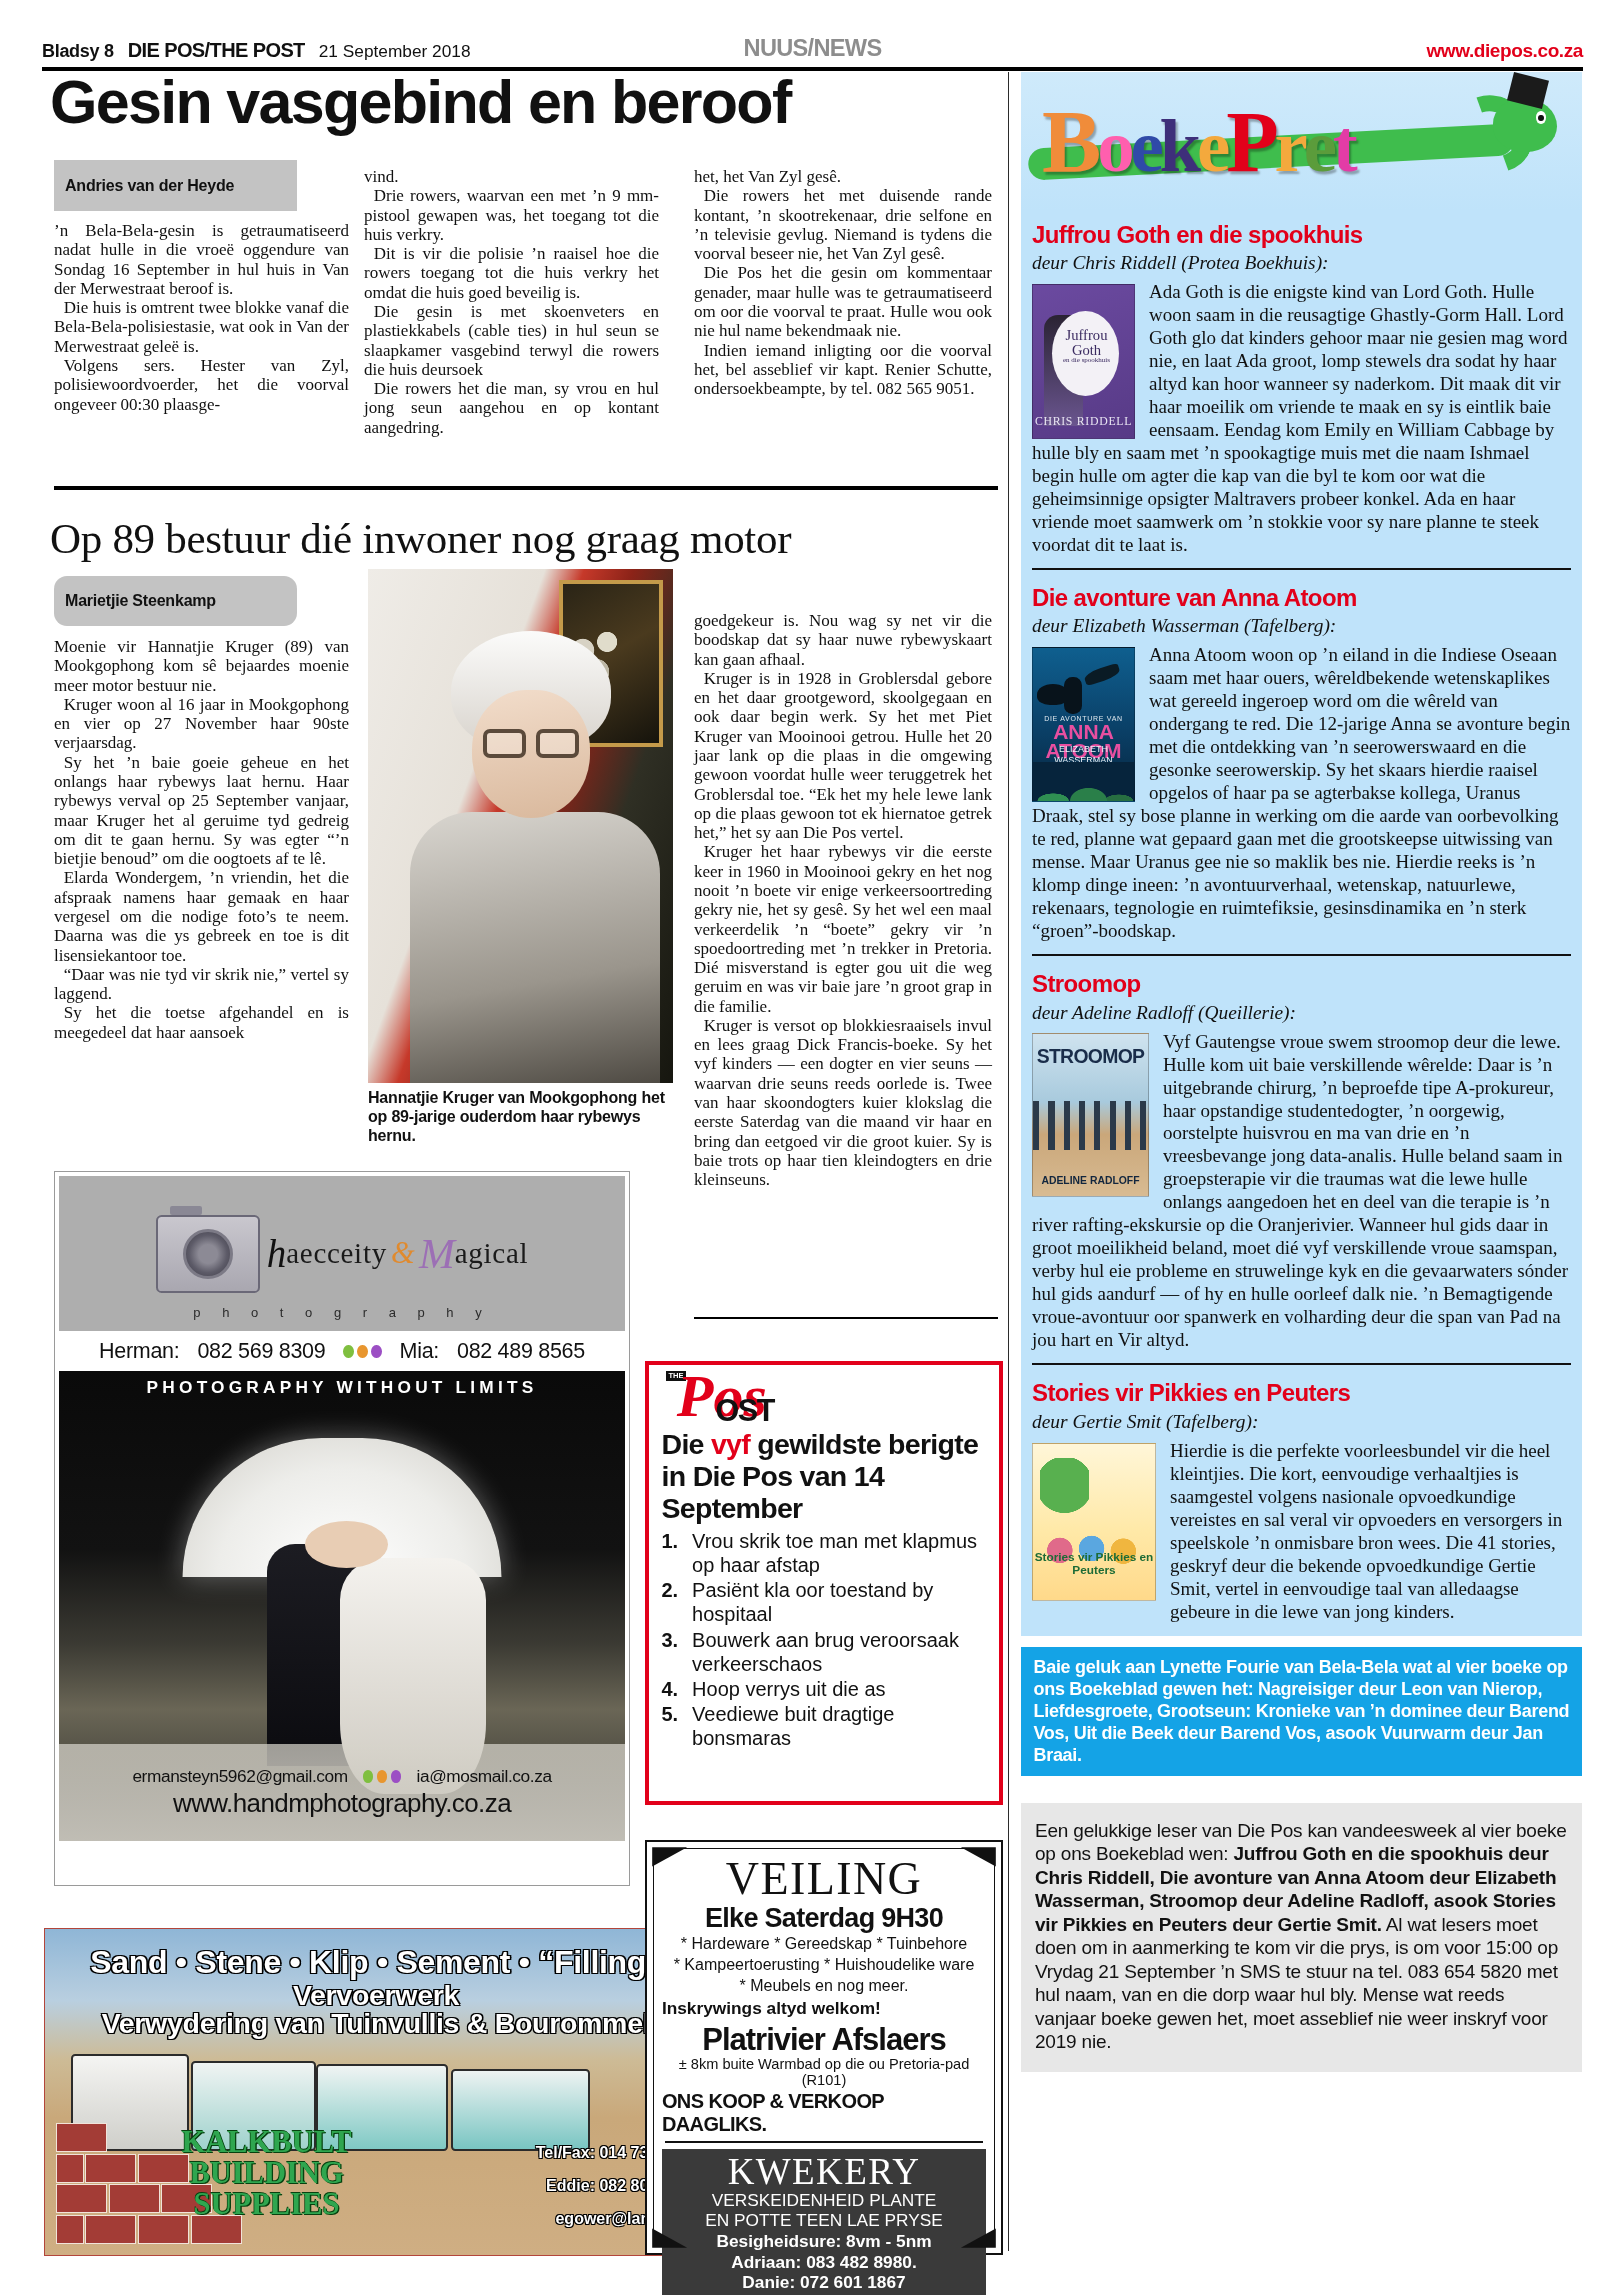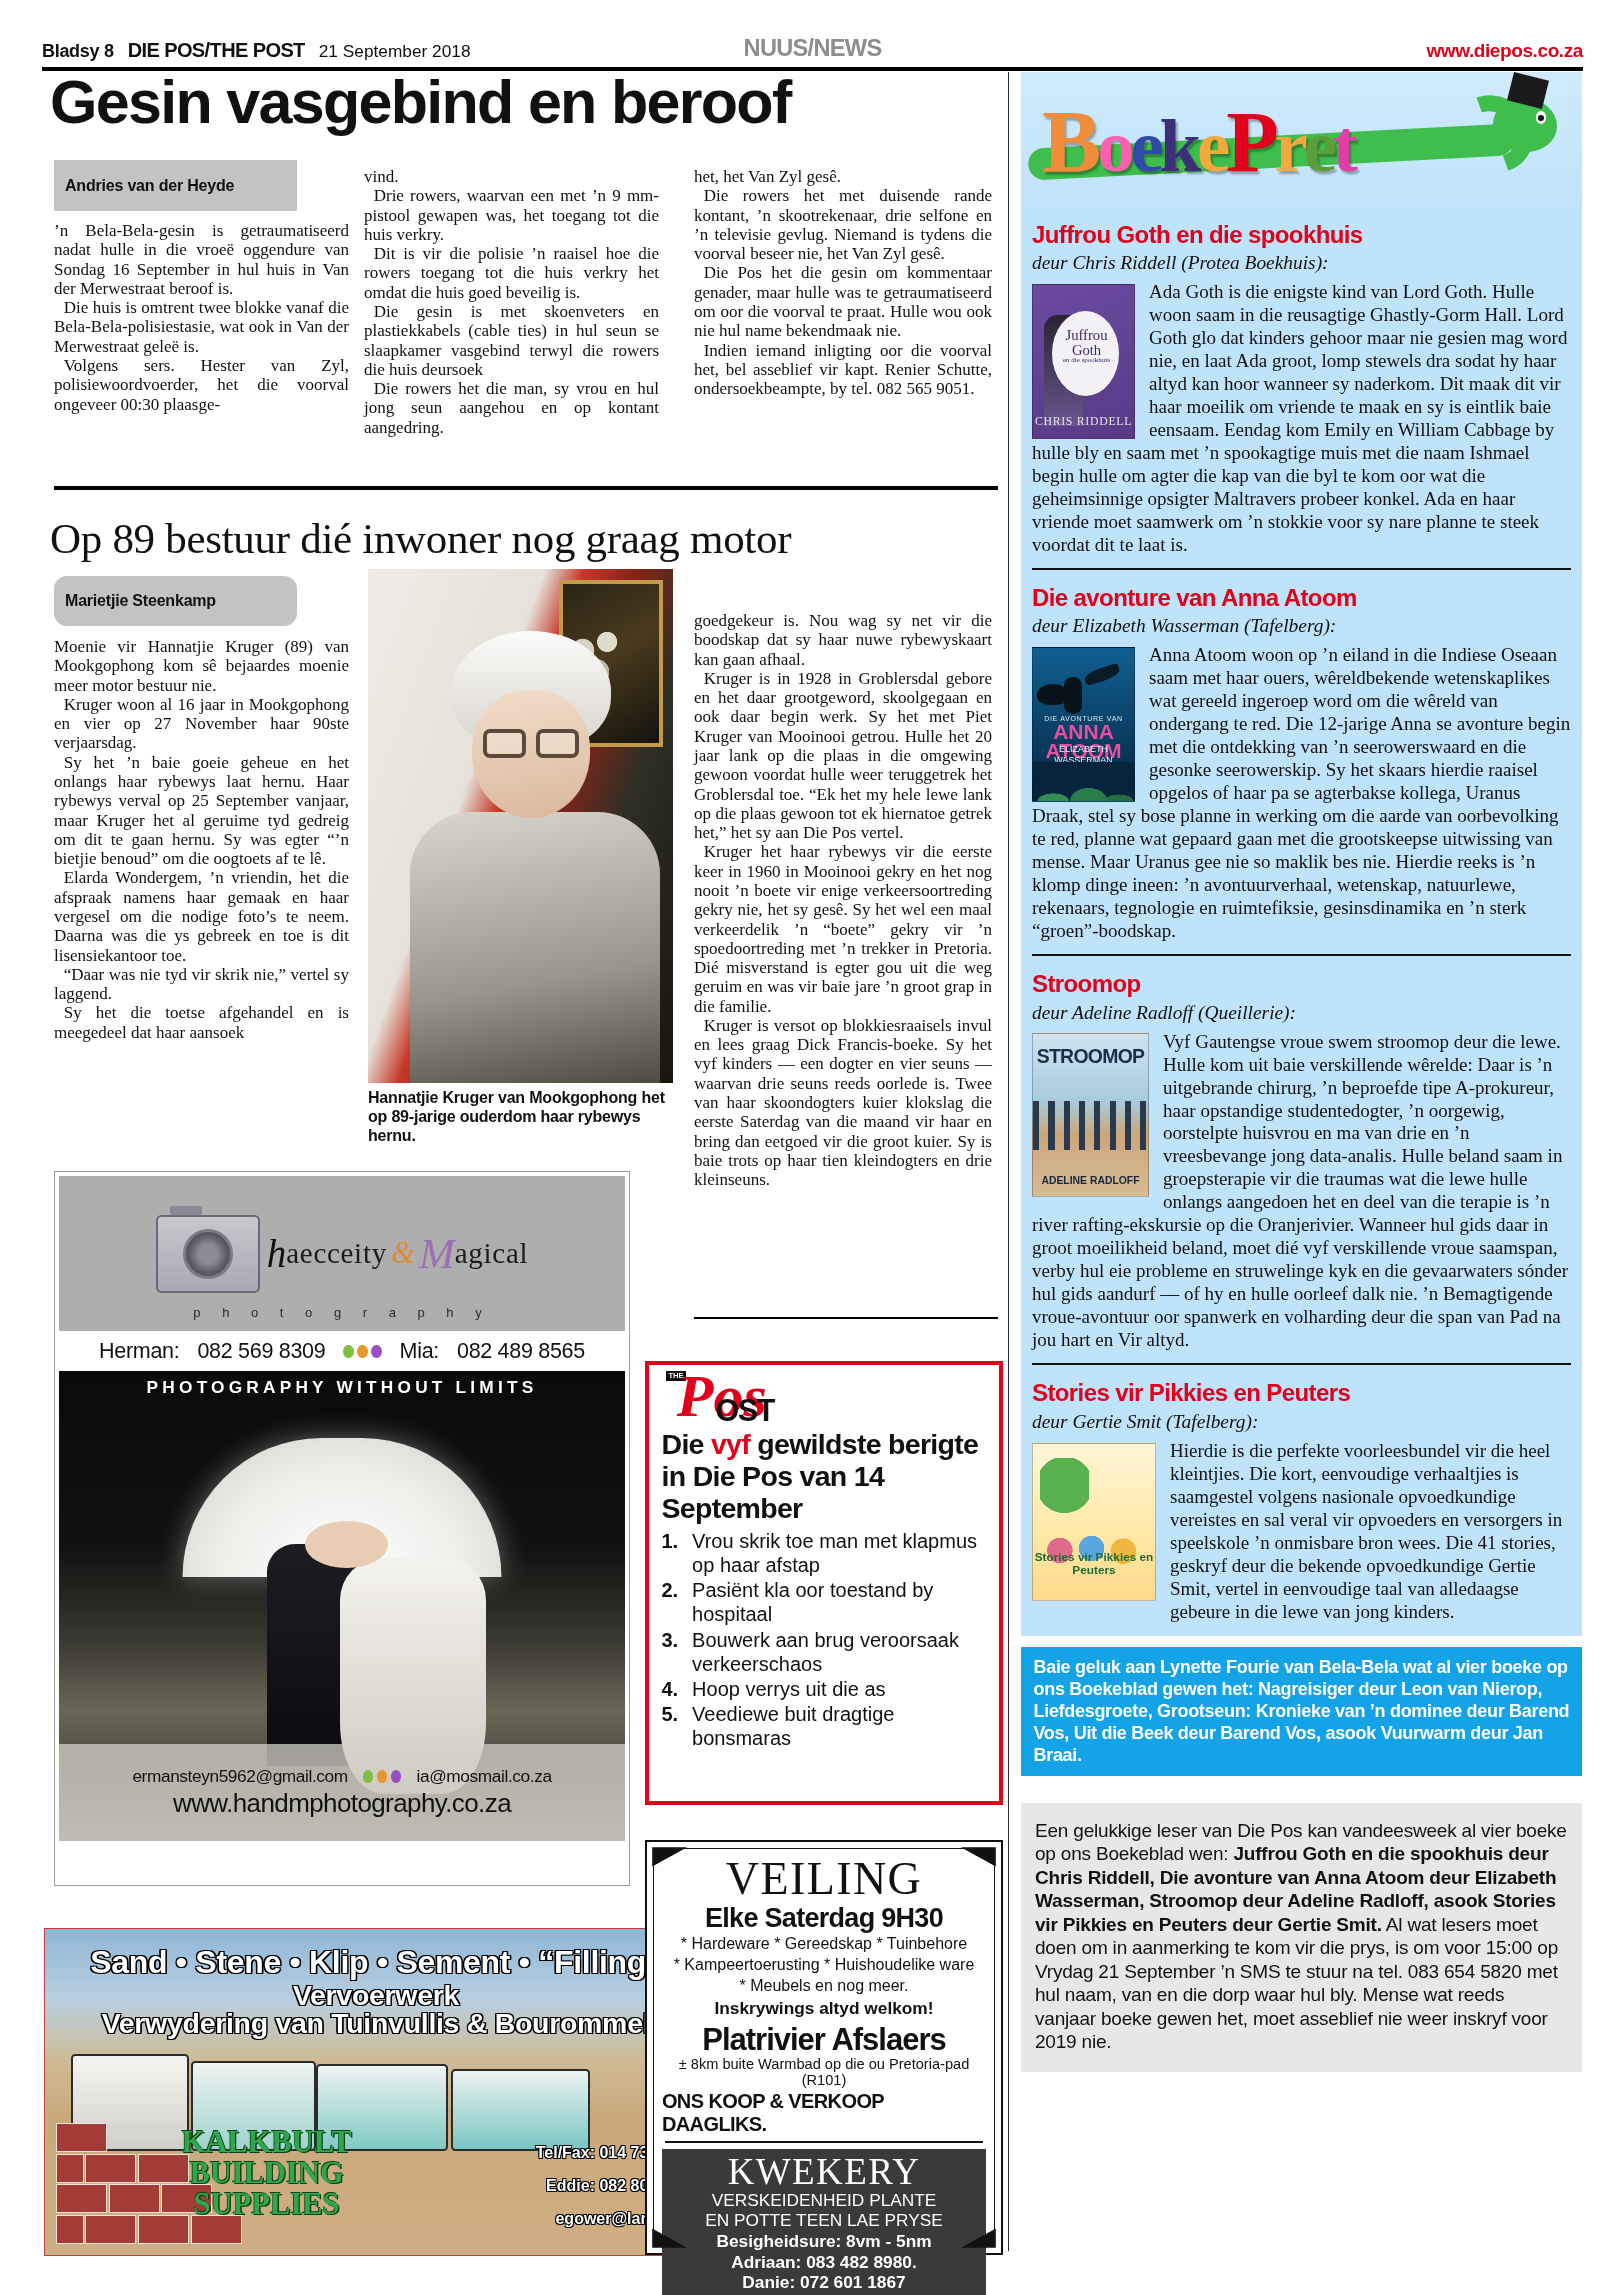--- a/index.html
+++ b/index.html
@@ -221,21 +221,21 @@
   }
   .vl-inner { border:1.4px solid #111; height:100%; padding:7px 8.3px; position:relative; }
   .vl-corner { position:absolute; width:35px; height:19.4px; background:#111; }
   .vl-c1 { left:-1.4px; top:-1.4px; clip-path:polygon(0 0,100% 0,0 100%); }
   .vl-c2 { right:-1.4px; top:-1.4px; clip-path:polygon(100% 0,100% 100%,0 0); }
   .vl-c3 { left:-1.4px; bottom:-1.4px; clip-path:polygon(0 0,0 100%,100% 100%); }
   .vl-c4 { right:-1.4px; bottom:-1.4px; clip-path:polygon(100% 0,100% 100%,0 100%); }
   .vl-title { text-align:center; font-family:"Liberation Serif", serif; font-size:46px; letter-spacing:1.4px; line-height:1; }
   .vl-sub { text-align:center; font-family:"Liberation Sans", sans-serif; font-weight:bold; font-size:27px; letter-spacing:-0.7px; margin-top:1.4px; }
   .vl-line { text-align:center; font-family:"Liberation Sans", sans-serif; font-size:16px; line-height:1.3; }
-  .vl-bold { text-align:center; font-family:"Liberation Sans", sans-serif; font-weight:bold; font-size:17.3px; margin-top:1.4px; }
+  .vl-bold { font-family:"Liberation Sans", sans-serif; font-weight:bold; font-size:17.3px; margin-top:1.4px; }
   .vl-name { text-align:center; font-family:"Liberation Sans", sans-serif; font-weight:bold; font-size:31px; letter-spacing:-1px; margin-top:2.8px; }
   .vl-addr { text-align:center; font-family:"Liberation Sans", sans-serif; font-size:14.6px; margin-top:-1.4px;}
   .vl-buy { text-align:left; font-family:Liberation Sans, sans-serif; font-weight:bold; font-size:20px; letter-spacing:-0.6px; margin-top:1.4px;}
   .vl-div { border-top:2.1px solid #111; margin:5.6px 2.8px 5.6px 2.8px; }
   .vl-kwek { background:#3a3a3a; color:#fff; padding:4.2px 5.6px 7px 5.6px; }
   .vl-kwek .k-title { text-align:center; font-family:"Liberation Serif", serif; font-size:37px; letter-spacing:1.4px; line-height:1; }
   .vl-kwek .k-l { text-align:center; font-family:"Liberation Sans", sans-serif; font-size:17.3px; line-height:1.18; }
   .vl-kwek .k-b { text-align:center; font-family:"Liberation Sans", sans-serif; font-weight:bold; font-size:17.3px; line-height:1.2; }
 
   

